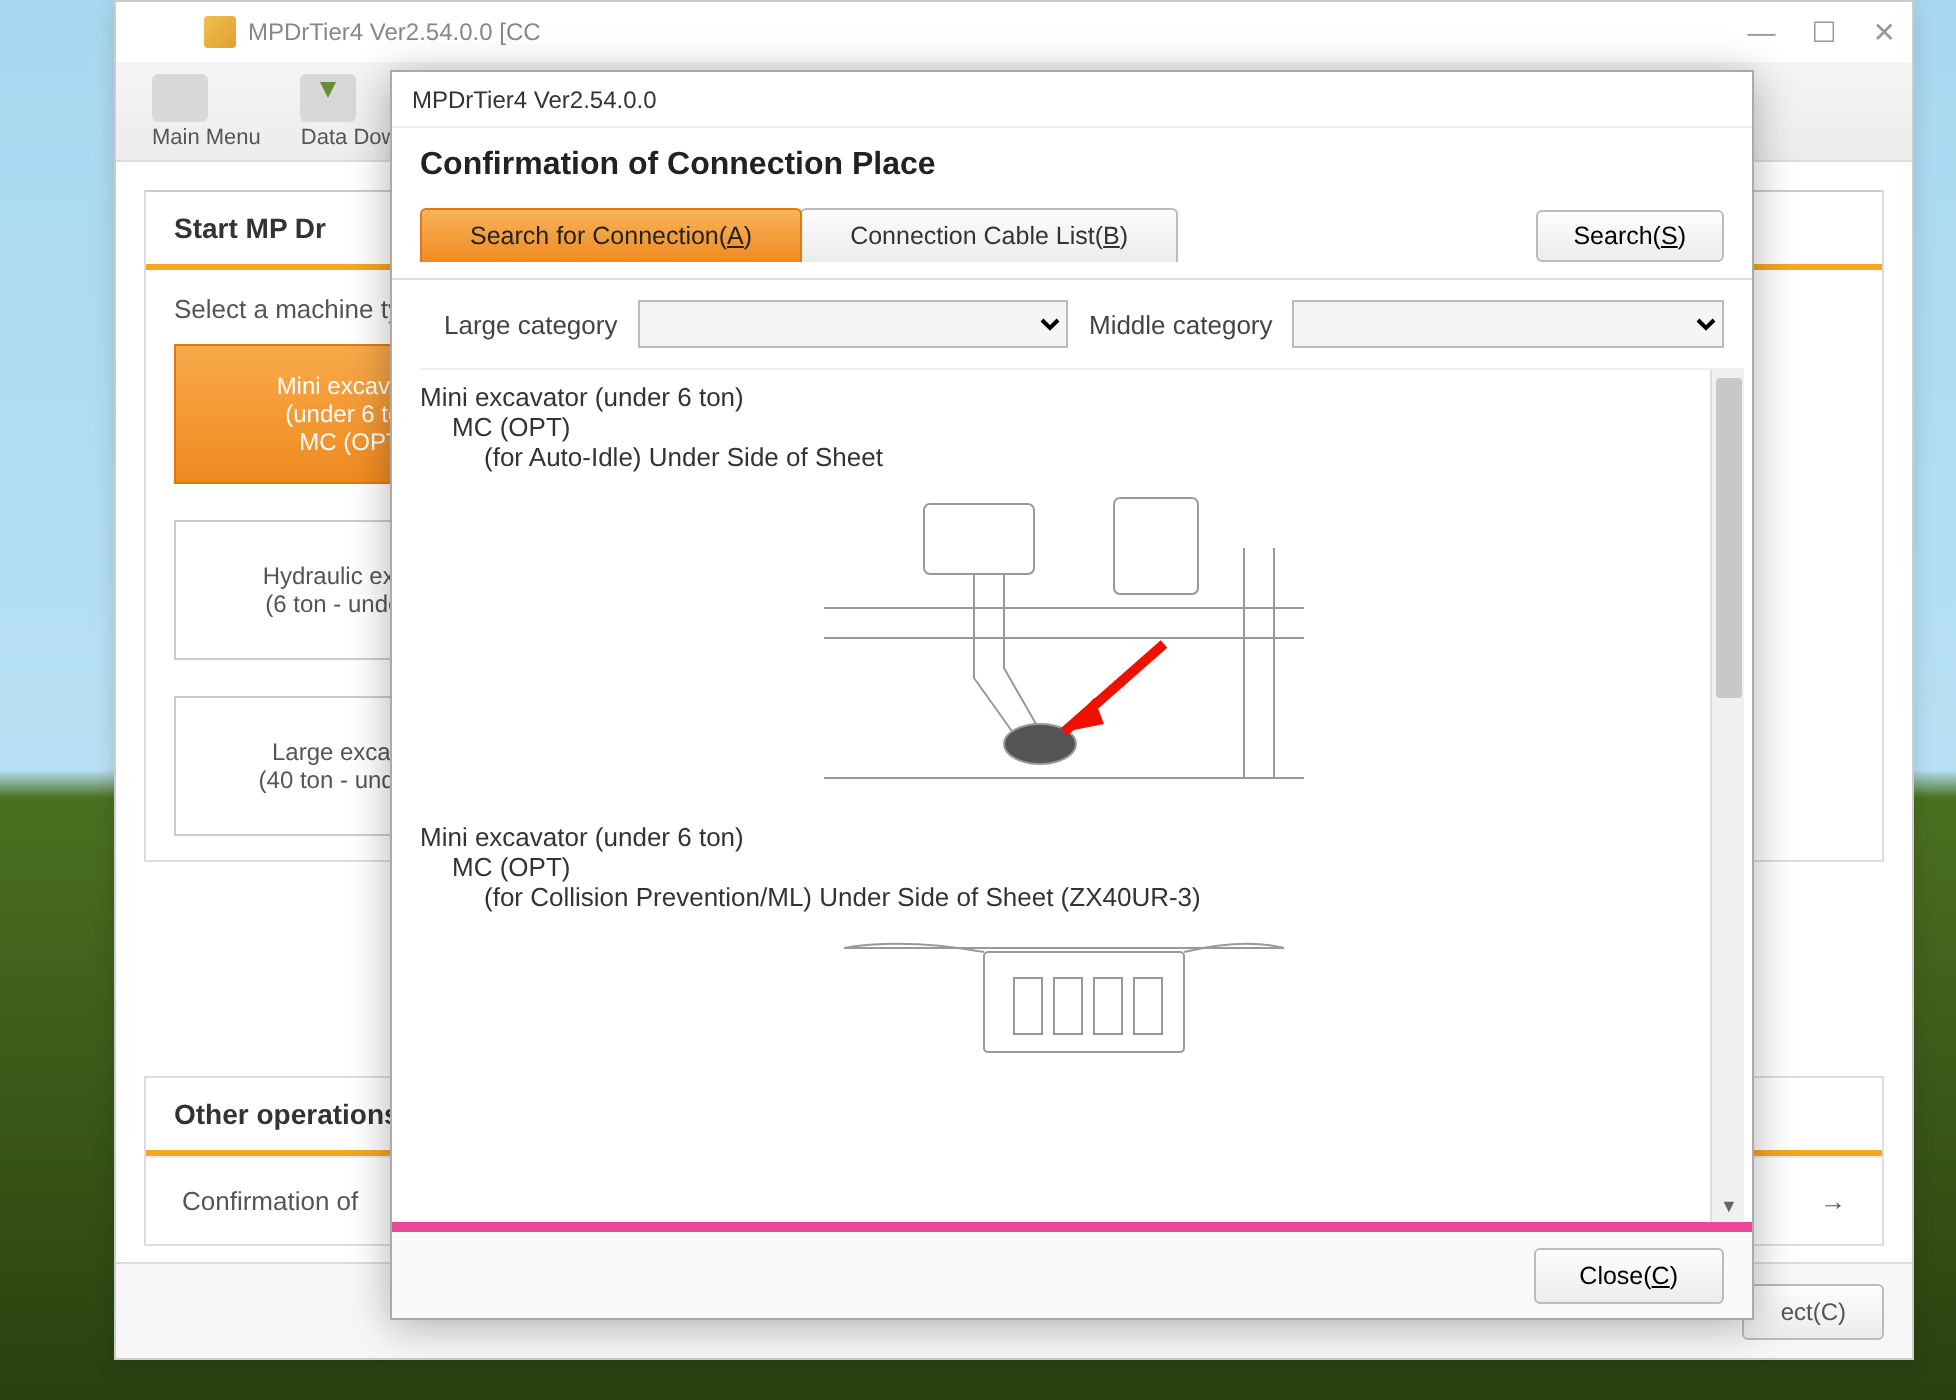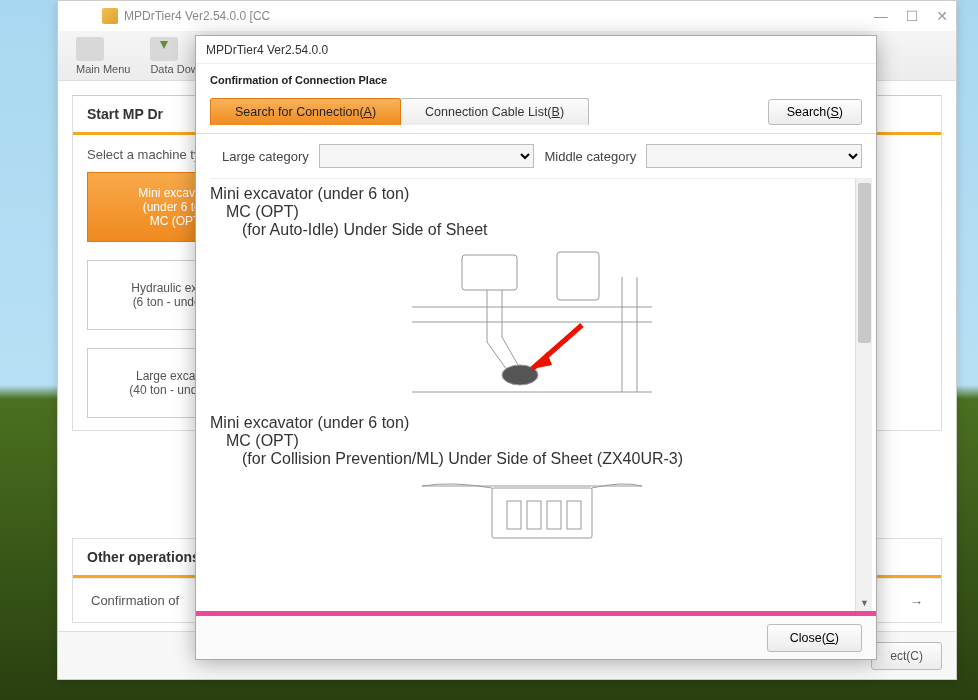--- a/index.html
+++ b/index.html
@@ -28,40 +28,40 @@
 .other-ops { position: absolute; left: 14px; right: 14px; bottom: 30px; border: 1px solid #ddd; }
 .other-ops .panel-header { border-bottom: 3px solid #f5a623; }
 .other-ops-row { padding: 14px 18px; display: flex; justify-content: space-between; align-items: center; font-size: 13px; color: #555; border-top: 1px solid #eee; }
 
 .bottom-bar { position: absolute; left: 0; right: 0; bottom: 0; height: 48px; background: #f7f7f7; border-top: 1px solid #ddd; display: flex; justify-content: flex-end; align-items: center; padding-right: 14px; }
 .btn-connect { border: 1px solid #bbb; background: linear-gradient(#fdfdfd,#ececec); border-radius: 3px; padding: 6px 18px; font-size: 12px; color: #555; }
 
 
 .modal { position: absolute; top: 35px; left: 195px; width: 682px; height: 625px; background: #fff; border: 1px solid #aaa; box-shadow: 0 3px 20px rgba(0,0,0,0.3); display: flex; flex-direction: column; }
 .modal-title { height: 28px; display: flex; align-items: center; padding: 0 10px; font-size: 12px; color: #333; background: #fff; border-bottom: 1px solid #eee; }
-.modal-heading { padding: 10px 14px 12px 14px; font-weight: 700; font-size: 11px; color: #222; }
+.modal-heading { padding: 10px 14px 12px 14px; font-weight: 700; font-size: 16px; color: #222; }
 .tab-row { display: flex; align-items: center; padding: 0 14px 8px 14px; gap: 0; }
 .tab { border: 1px solid #bbb; background: linear-gradient(#fcfcfc,#ececec); padding: 6px 24px; font-size: 12.5px; color: #333; cursor: pointer; border-radius: 3px 3px 0 0; border-bottom: none; margin-right: -1px; }
 .tab.active { background: linear-gradient(#f8b35a,#f08a20); color: #222; border-color: #e07a10; position: relative; z-index: 2; }
 .tab-spacer { flex: 1; }
 .search-btn { border: 1px solid #bbb; background: linear-gradient(#fdfdfd,#ececec); border-radius: 3px; padding: 5px 18px; font-size: 12.5px; cursor: pointer; }
 
 .cat-row { display: flex; align-items: center; gap: 10px; padding: 10px 14px 6px 26px; font-size: 13px; color: #444; border-top: 1px solid #ddd; }
 .cat-row select { flex: 1; height: 24px; border: 1px solid #bbb; background: #f5f5f5; font-size: 12px; }
 .cat-row .lbl { white-space: nowrap; }
 
 .scroll-area { flex: 1; position: relative; margin: 4px 4px 0 14px; overflow: hidden; border-top: 1px solid #eee; }
 .scroll-inner { position: absolute; top: 0; left: 0; right: 18px; bottom: 0; overflow-y: auto; padding: 6px 0; }
 .scrollbar-track { position: absolute; right: 0; top: 0; width: 17px; height: 100%; background: #f0f0f0; border-left: 1px solid #ddd; }
 .scrollbar-thumb { position: absolute; left: 2px; top: 4px; width: 13px; height: 160px; background: #c8c8c8; border-radius: 2px; }
 .scrollbar-arrow { position: absolute; left: 0; width: 17px; height: 17px; display: flex; align-items: center; justify-content: center; font-size: 9px; color: #666; }
 .scrollbar-arrow.up { top: 0; }
 .scrollbar-arrow.down { bottom: 0; }
 
-.entry { margin-bottom: 8px; font-size: 16px; color: #333; }
+.entry { margin-bottom: 8px; font-size: 13px; color: #333; }
 .entry .l1 { }
 .entry .l2 { padding-left: 16px; }
 .entry .l3 { padding-left: 32px; }
 .diagram { width: 280px; height: 155px; margin: 6px auto 12px auto; background: #fff; border: none; position: relative; }
 .diagram svg { width: 100%; height: 100%; }
 
 .modal-footer { height: 48px; border-top: 5px solid #ec4899; display: flex; justify-content: flex-end; align-items: center; padding-right: 14px; background: #fafafa; }
 .close-btn { border: 1px solid #bbb; background: linear-gradient(#fdfdfd,#ececec); border-radius: 3px; padding: 6px 22px; font-size: 12.5px; cursor: pointer; }
 
 .u { text-decoration: underline; }

